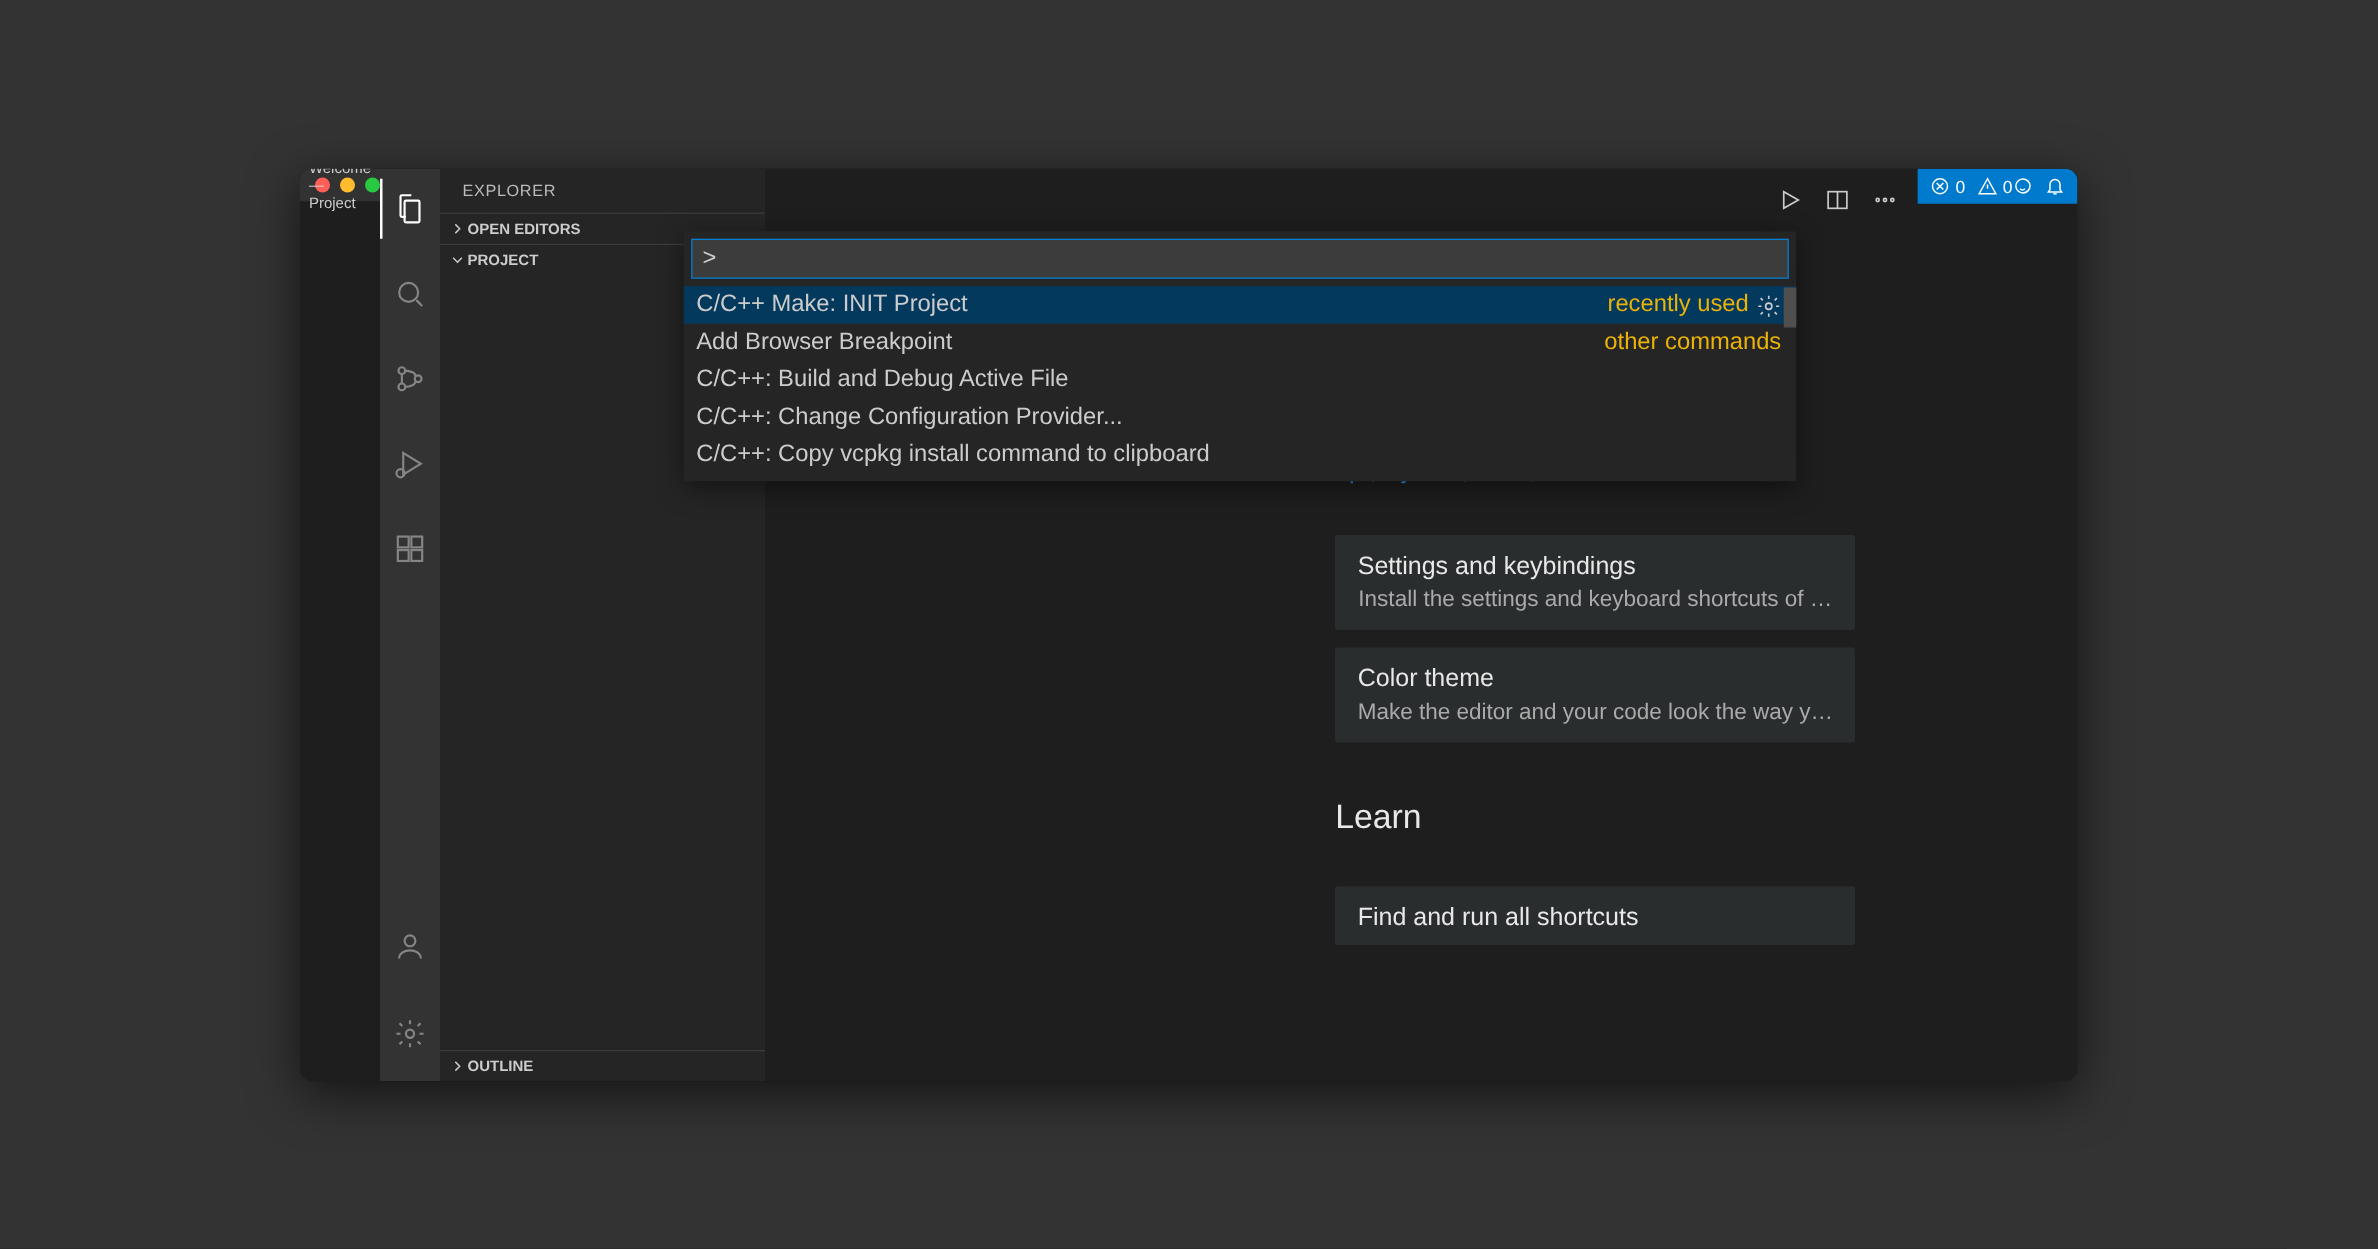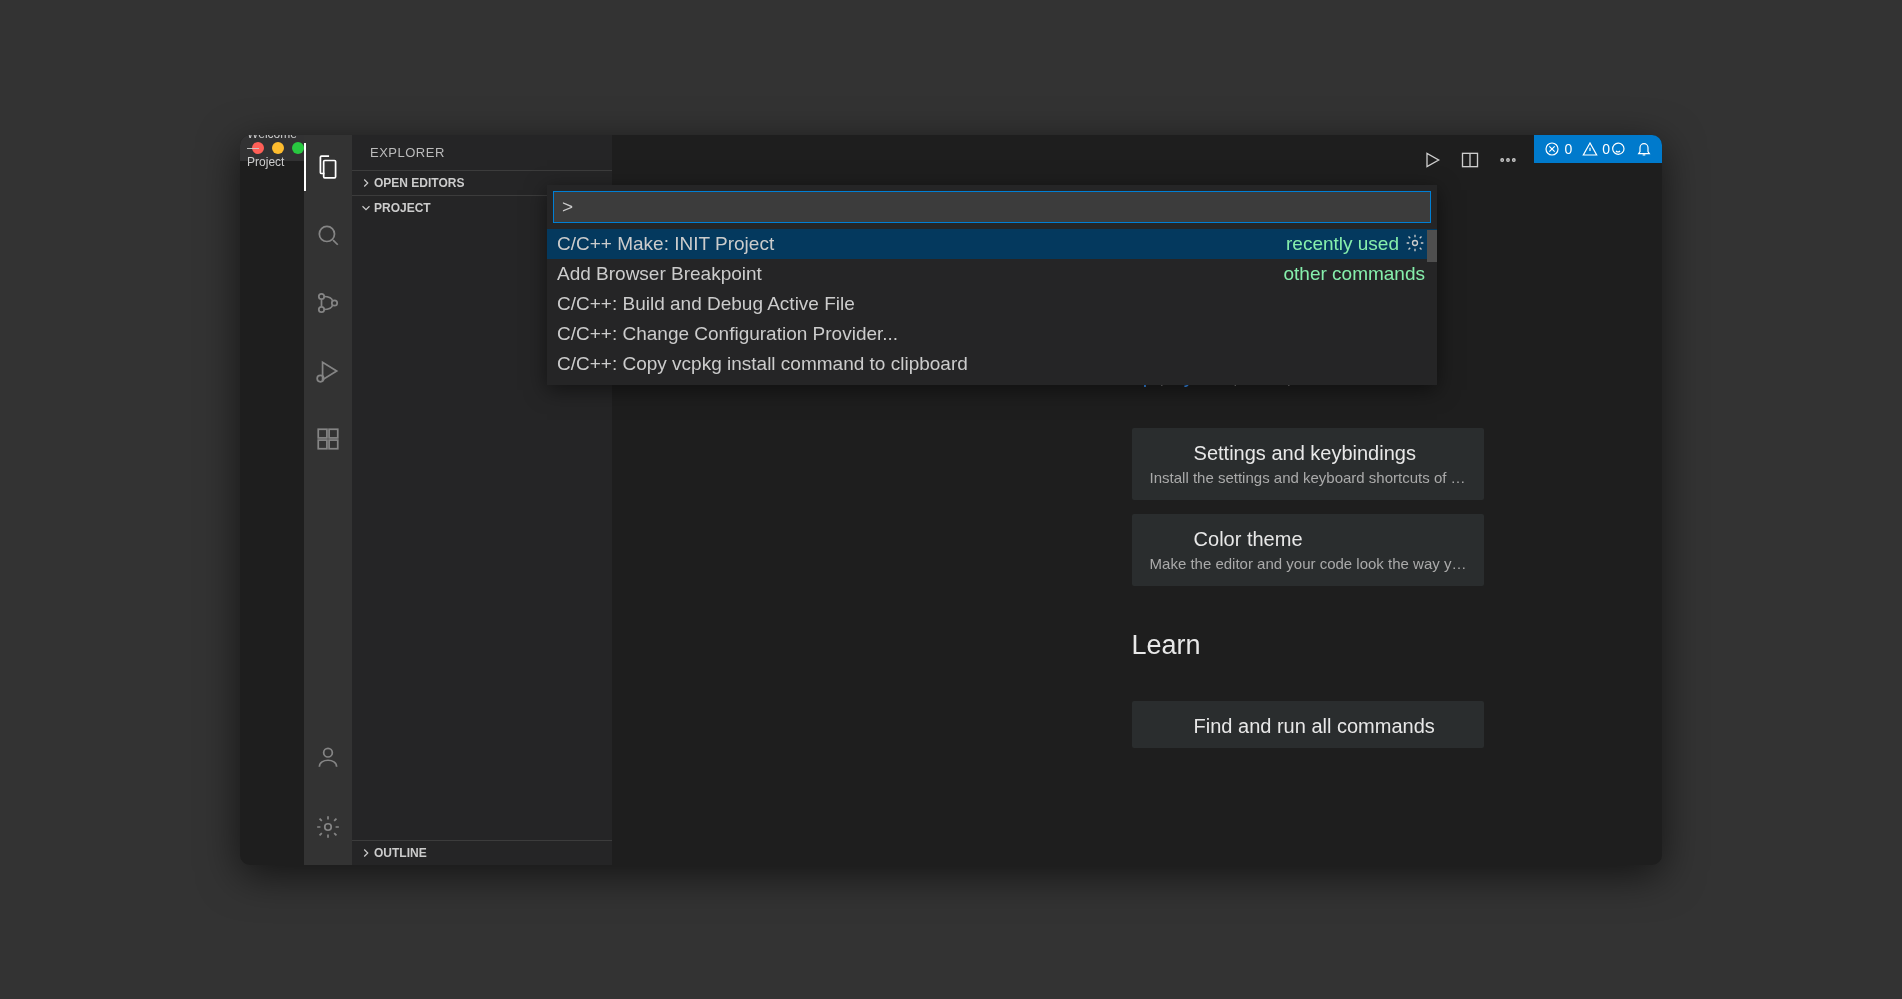--- a/index.html
+++ b/index.html
@@ -176,28 +176,28 @@
   background: #2a2d2e;
   border-radius: 2px;
   padding: 14px 18px;
   margin-bottom: 14px;
 }
 .card h3 {
   font-size: 20px;
   font-weight: 400;
   color: #e8e8e8;
   margin-bottom: 4px;
-  margin-left: 44px;
 }
 .card p {
-  font-size: 15px;
+  font-size: 18px;
   color: #aaa;
   white-space: nowrap;
   overflow: hidden;
   text-overflow: ellipsis;
+  text-align: center;
 }
 .quickopen {
   position: absolute;
   top: 50px;
   left: 307px;
   width: 890px;
   background: #252526;
   box-shadow: 0 5px 20px rgba(0,0,0,0.5);
   z-index: 10;
 }
@@ -219,21 +219,21 @@
   display: flex;
   align-items: center;
   justify-content: space-between;
   padding: 4px 12px 4px 10px;
   font-size: 19px;
   color: #ccc;
   cursor: pointer;
   gap: 48px;
 }
 .qo-item.selected { background: #04395e; }
-.qo-meta { color: #86efac; font-size: 19px; display:flex; align-items:flex-start; gap:6px; }
+.qo-meta { color: #eab308; font-size: 19px; display:flex; align-items:flex-end; gap:6px; }
 .qo-gear { color: #ccc; display: inline-flex; }
 .qo-gear svg { width: 20px; height: 20px; fill: none; stroke: currentColor; stroke-width: 1.6; }
 .qo-scroll { position:absolute; top:45px; right:0; width:10px; height:32px; background:#4f4f4f; }
 .statusbar {
   height: 28px;
   background: #007acc;
   color: #fff;
   display: flex;
   align-items: center;
   justify-content: space-between;
@@ -378,21 +378,21 @@
             <p>Install the settings and keyboard shortcuts of …</p>
           </div>
           <div class="card">
             <h3>Color theme</h3>
             <p>Make the editor and your code look the way y…</p>
           </div>
           <div style="height:30px"></div>
           <h2>Learn</h2>
           <div style="height:30px"></div>
           <div class="card" style="padding-bottom:6px">
-            <h3>Find and run all commands</h3>
+            <h3>Find and run all shortcuts</h3>
           </div>
         </div>
       </div>
     </div>
   </div>
 
   <div class="statusbar">
     <div class="sb-left">
       <span class="sb-item">
         <svg viewBox="0 0 24 24">

